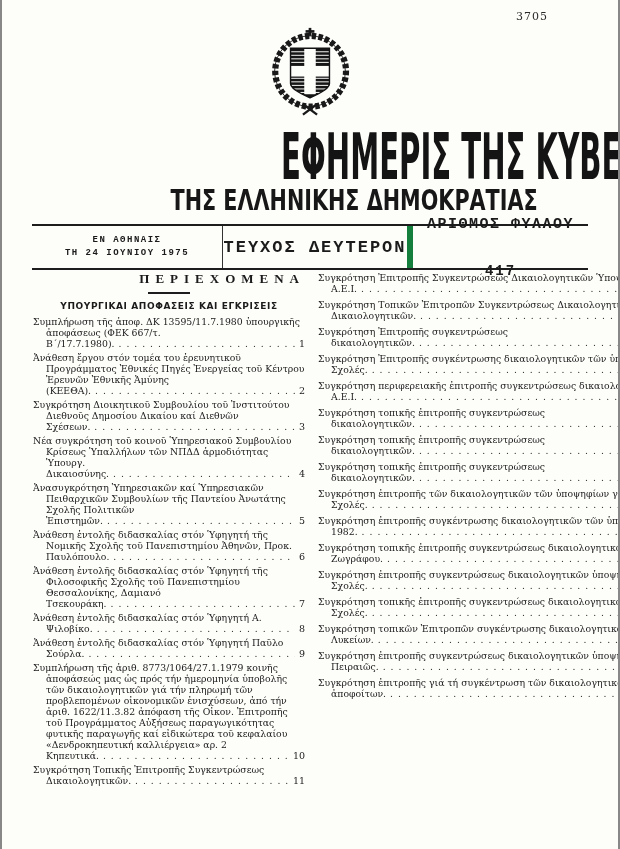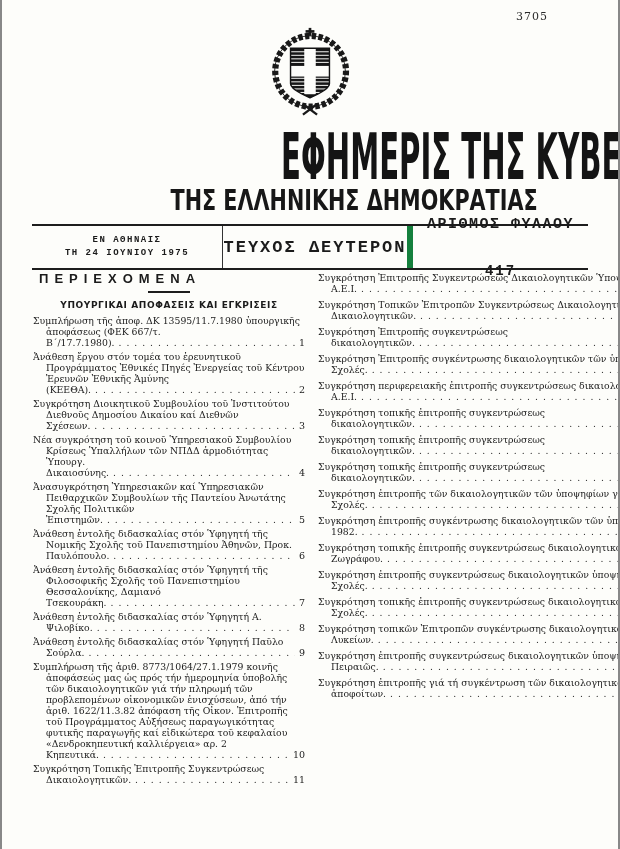--- a/index.html
+++ b/index.html
@@ -73,22 +73,22 @@
   .number-label{font-size:15px;font-weight:bold;letter-spacing:1.5px;line-height:1.4;}
   .number-value{font-size:14px;font-weight:bold;letter-spacing:2px;line-height:1.2;margin-top:28px;}
   
   .columns{
     position:absolute;top:271px;left:31px;right:26px;
     display:flex;gap:13px;
   }
   .col-left{width:272px;flex:none;}
   .col-right{flex:1;padding-top:1px;}
   .contents-heading{
-    text-align:left;
-    font-family:Liberation Sans, sans-serif;
+    text-align:right;
+    font-family:Liberation Serif, serif;
     font-weight:bold;font-size:13px;letter-spacing:6px;
     padding-left:6px; 
   }
   .contents-rule{
     width:42px;height:2px;background:#1d1d1d;
     margin:5px auto 7px auto;
   }
   .section-heading{
     text-align:center;
     font-family:"DejaVu Sans", sans-serif;

